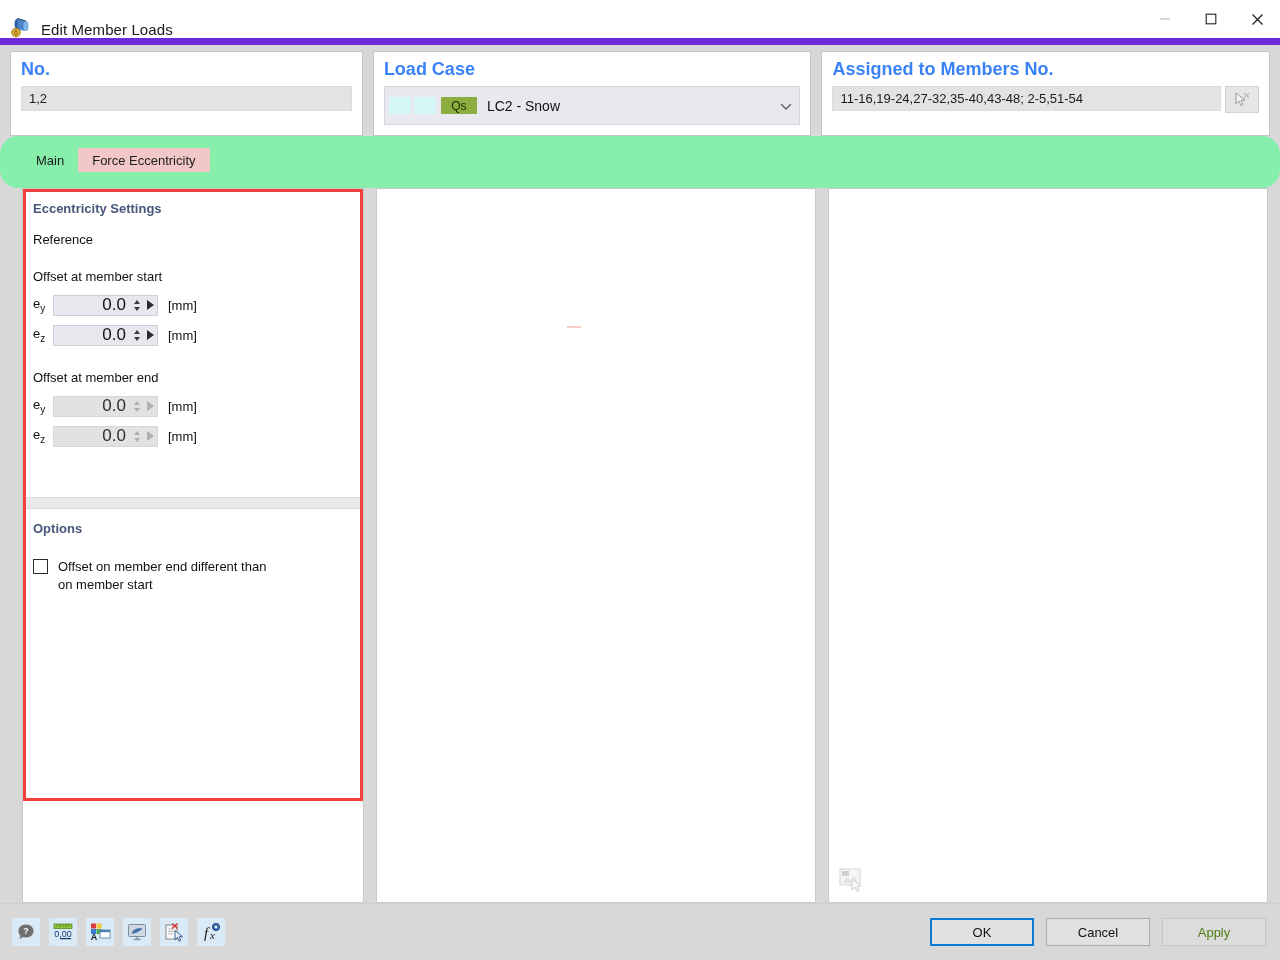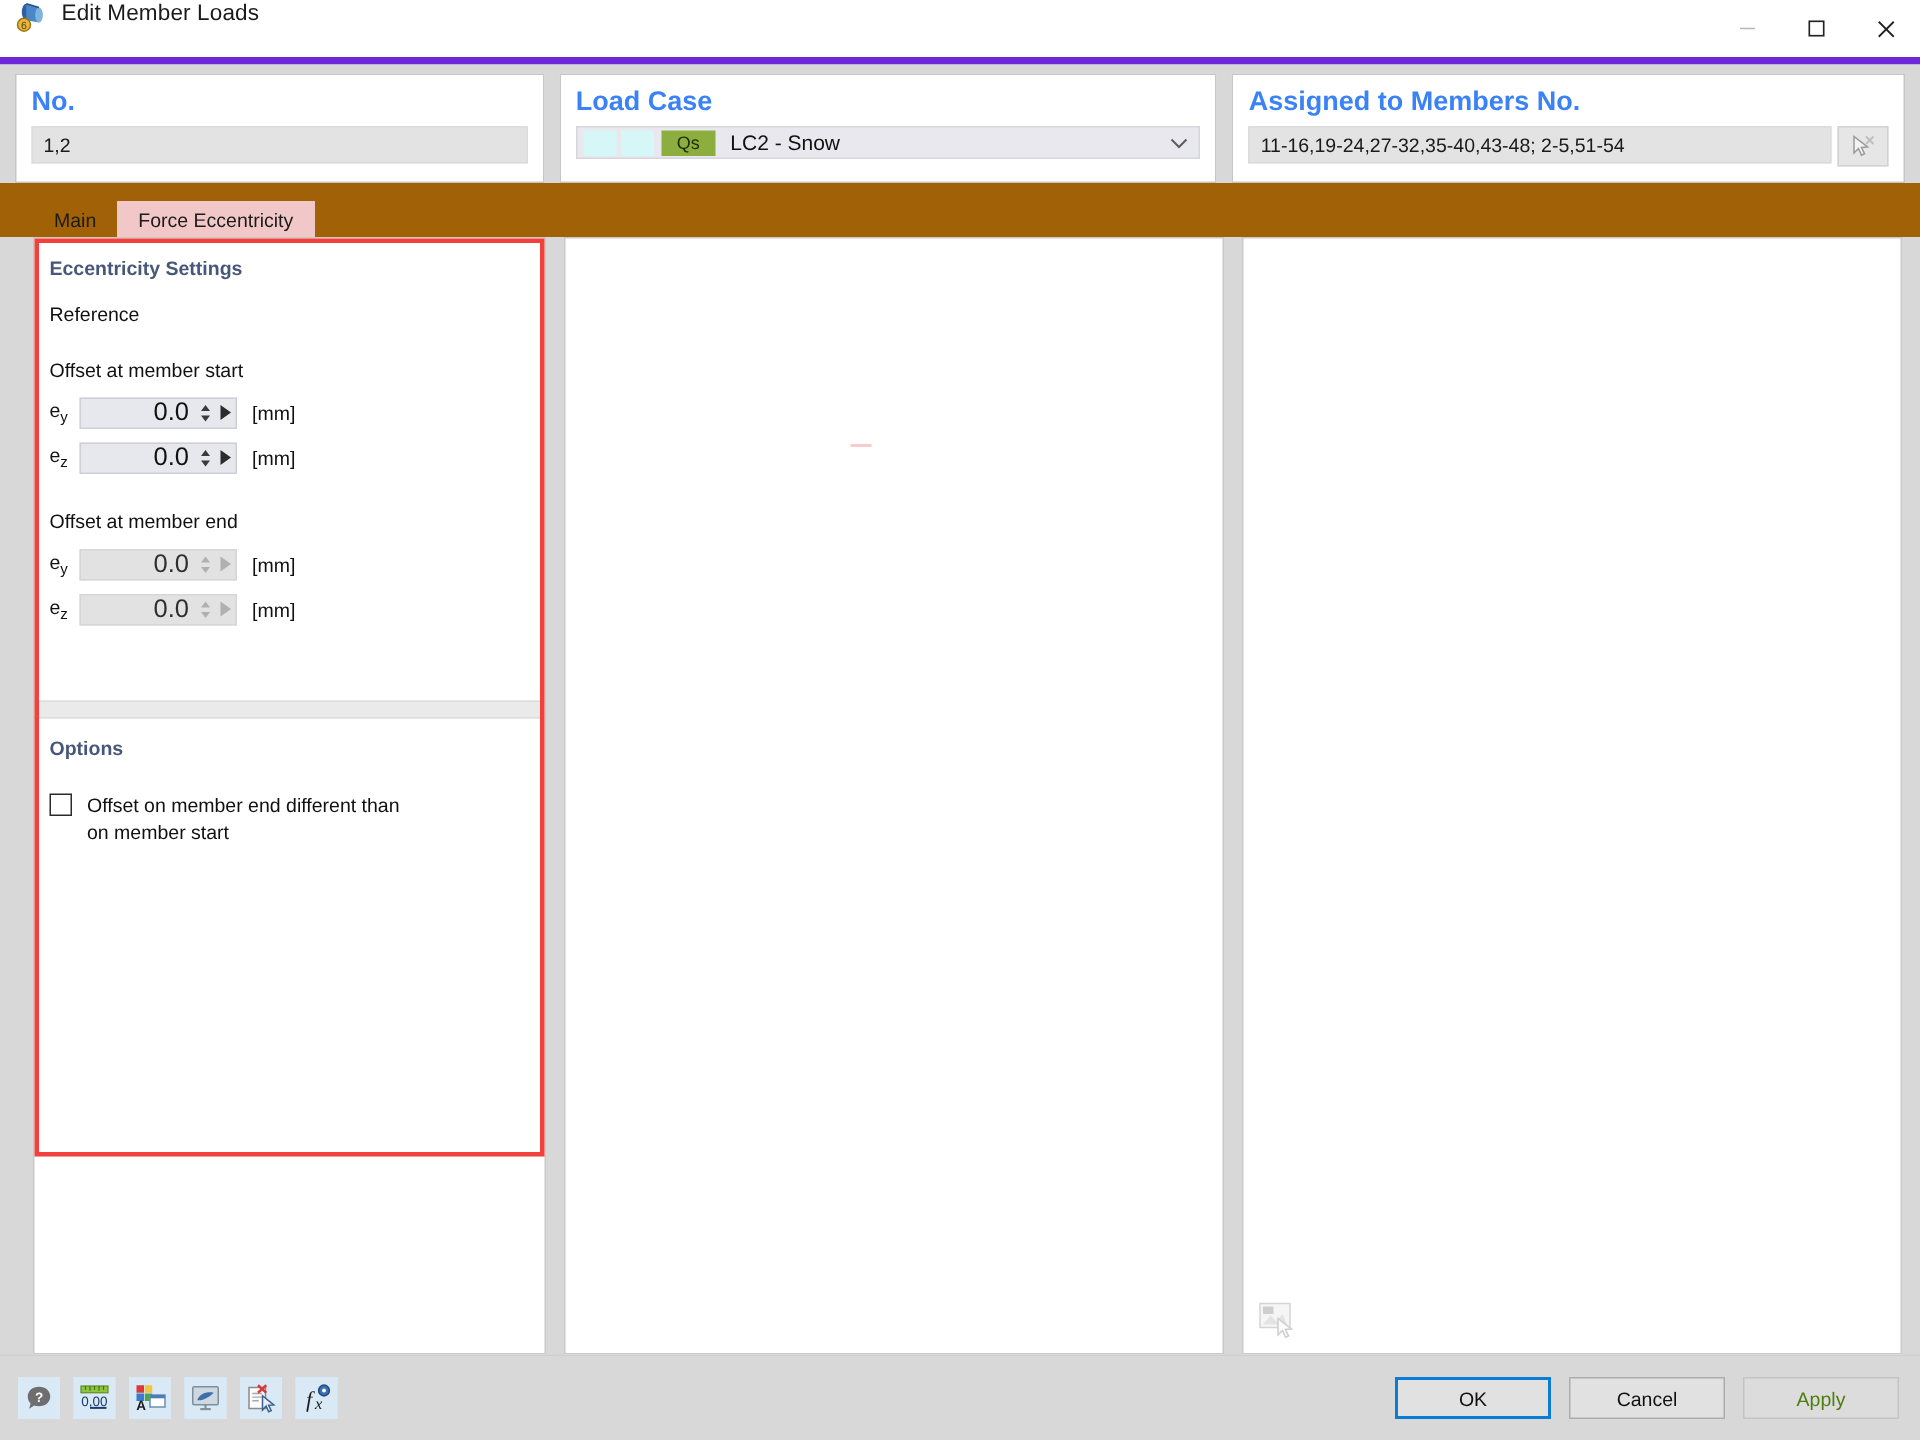--- a/index.html
+++ b/index.html
@@ -20,23 +20,23 @@
     box-sizing: border-box;
     display: flex;
     flex-direction: column;
   }
 
   
   .titlebar {
     height: 38px;
     background: #ffffff;
     display: flex;
-    align-items: flex-start;
-    flex: 0 0 auto;
-    border-bottom: 5px solid #6d28d9;
+    align-items: flex-end;
+    flex: 0 0 auto;
+    border-bottom: 7px solid #6d28d9;
   }
   .title-icon {
     width: 22px; height: 22px;
     margin-left: 10px; margin-right: 9px;
     position: relative;
     flex: 0 0 auto;
   }
   .title-text {
     font-size: 15px;
     color: #1b1b1b;
@@ -84,21 +84,21 @@
     border: 1px solid #dcdcdc;
     display: flex;
     align-items: center;
     padding: 0 7px;
     font-size: 13px;
     color: #1b1b1b;
     box-sizing: border-box;
   }
 
   .combo {
-    height: 22px;
+    height: 39px;
     background: #e8e8ee;
     border: 1px solid #d6d6de;
     display: flex;
     align-items: center;
     box-sizing: border-box;
     position: relative;
     text-align: center;
   }
   .lc-sw1 { width: 22px; height: 17px; background: #d6f7f7; margin-left: 4px; }
   .lc-sw2 { width: 22px; height: 17px; background: #d6f7f7; margin-left: 3px; }
@@ -124,24 +124,25 @@
     background: #e6e6e6;
     border: 1px solid #d2d2d2;
     display: flex; align-items: center; justify-content: center;
     box-sizing: border-box;
   }
 
   
   .tabstrip {
     display: flex;
     align-items: flex-end;
-    padding: 8px 0 0 22px;
+    padding: 8px 0 16px 22px;
     height: 28px;
     flex: 0 0 auto;
-    background: #a16207;
+    background: #86efac;
+    border-radius: 18px;
   }
   .tab {
     height: 24px;
     padding: 0 14px;
     display: flex; align-items: center;
     font-size: 13px;
     color: #1b1b1b;
     box-sizing: border-box;
   }
   .tab.selected { background: #f2c7c7; }

